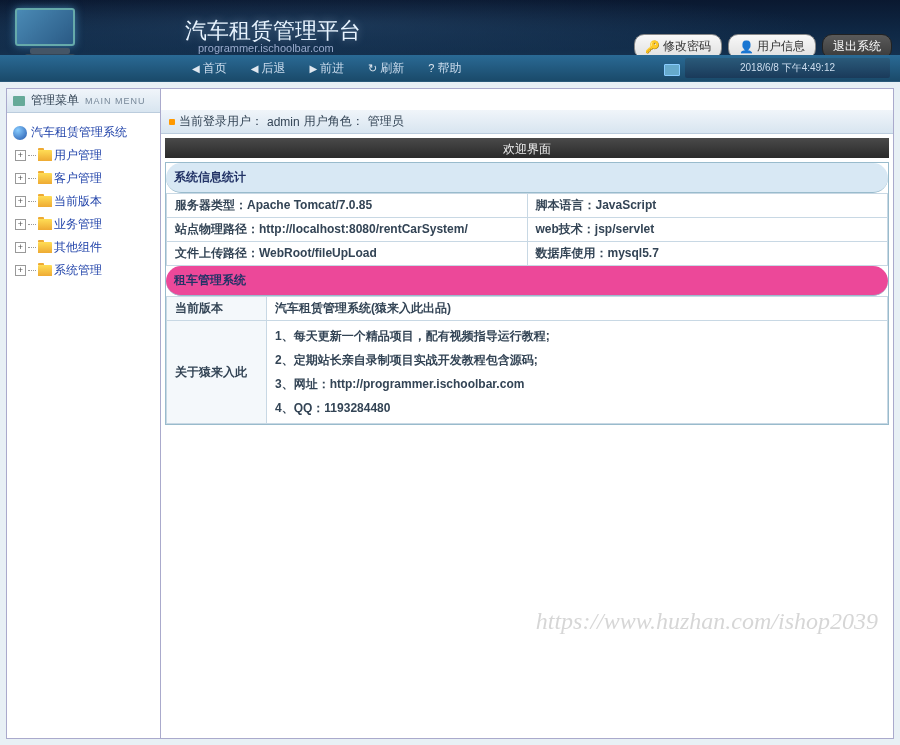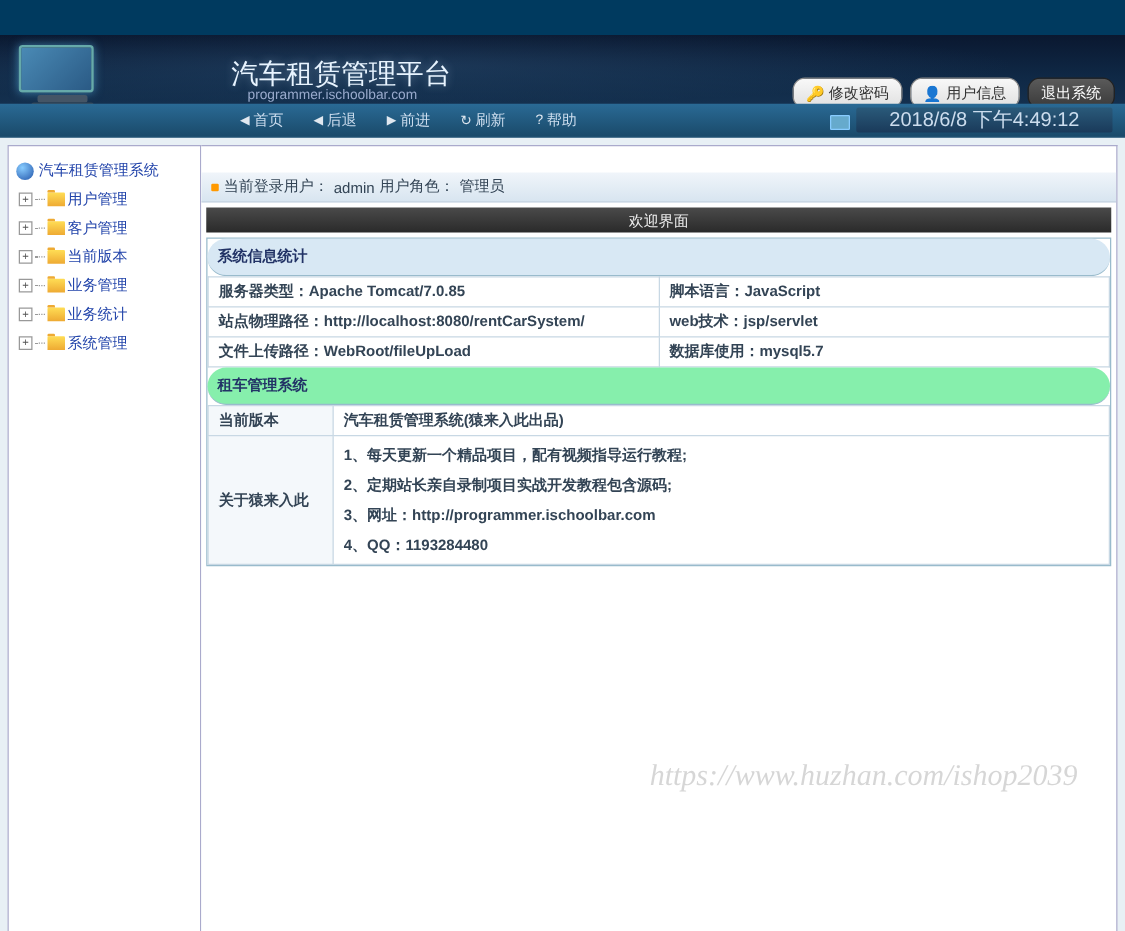--- a/index.html
+++ b/index.html
@@ -1,34 +1,34 @@
 <!DOCTYPE html>
 <html><head>
   <meta charset="utf-8">
   <style>
     * { margin: 0; padding: 0; box-sizing: border-box; }
     body { width: 900px; height: 745px; font-family: "SimSun", Arial, sans-serif; font-size: 12px; overflow: hidden; background: #003a5f; }
     
     
-    .header { height: 82px; background: linear-gradient(180deg, #0a1830 0%, #0f2845 40%, #1a3a5a 100%); position: relative; border-bottom: 1px solid #2a5a7a; margin-top: 28px; }
+    .header { height: 82px; background: linear-gradient(180deg, #0a1830 0%, #0f2845 40%, #1a3a5a 100%); position: relative; border-bottom: 1px solid #2a5a7a; }
     .header-map { position: absolute; left: 0; top: 0; right: 0; height: 60px; background: radial-gradient(ellipse at 35% 40%, rgba(60,100,140,0.3) 0%, transparent 60%); }
     .monitor { position: absolute; left: 15px; top: 8px; width: 70px; height: 55px; }
     .monitor-screen { width: 60px; height: 38px; background: linear-gradient(135deg, #4a8ab5 0%, #2a5a85 100%); border: 2px solid #6aa; border-radius: 3px; box-shadow: 0 0 8px rgba(100,200,255,0.5); }
     .monitor-base { width: 40px; height: 6px; background: #456; margin: 2px auto 0; border-radius: 2px; }
     .monitor-foot { width: 50px; height: 4px; background: #345; margin: 0 auto; border-radius: 2px; }
     .app-title { position: absolute; left: 185px; top: 16px; color: #e8f4ff; font-size: 22px; font-weight: normal; text-shadow: 0 0 8px rgba(200,230,255,0.4); }
     .app-subtitle { position: absolute; left: 198px; top: 42px; color: #9ac; font-size: 11px; }
     .header-right { position: absolute; right: 8px; top: 34px; display: flex; gap: 6px; align-items: center; }
     .hdr-btn { display: flex; align-items: center; gap: 3px; padding: 3px 10px; background: linear-gradient(180deg, #f8f8f8 0%, #e0e0e0 100%); border: 1px solid #888; border-radius: 10px; color: #333; cursor: pointer; font-size: 12px; }
     .hdr-btn.dark { background: linear-gradient(180deg, #5a5a5a 0%, #3a3a3a 100%); color: #fff; border-color: #222; }
     .nav-bar { height: 26px; background: linear-gradient(180deg, #2a6a95 0%, #1a4a6a 100%); display: flex; align-items: center; padding: 0 180px; gap: 0; position: absolute; bottom: 0; left: 0; right: 0; }
     .nav-item { display: flex; align-items: center; gap: 3px; color: #cde; padding: 4px 12px; cursor: pointer; font-size: 12px; }
     .nav-arrow { color: #e0e8f0; font-size: 10px; }
     .nav-icon { color: #e0e8f0; font-size: 11px; }
-    .datetime-bar { position: absolute; right: 10px; bottom: 3px; width: 205px; height: 20px; background: linear-gradient(180deg, #2a5a7a 0%, #1a3a5a 100%); color: #cde; display: flex; align-items: center; justify-content: center; font-size: 16px; border-radius: 2px; }
+    .datetime-bar { position: absolute; right: 10px; bottom: 3px; width: 205px; height: 20px; background: linear-gradient(180deg, #2a5a7a 0%, #1a3a5a 100%); color: #cde; display: flex; align-items: center; justify-content: center; font-size: 10px; border-radius: 2px; }
     .monitor-mini { position: absolute; right: 220px; bottom: 5px; width: 16px; height: 12px; background: #6ac; border: 1px solid #8cf; border-radius: 1px; }
     
     
     .content-wrap { padding: 6px; background: #e8f0f5; height: 663px; }
     .content { display: flex; height: 100%; gap: 0; }
     
     
     .sidebar { width: 155px; border: 1px solid #aac; background: #fff; }
     .sidebar-header { height: 24px; background: linear-gradient(180deg, #f0f5fa 0%, #d8e5f0 100%); border-bottom: 1px solid #bcd; display: flex; align-items: center; padding: 0 6px; gap: 6px; color: #345; }
     .sidebar-header-icon { width: 12px; height: 10px; background: #6a9; border-radius: 1px; }
@@ -43,28 +43,28 @@
     .globe-icon { width: 14px; height: 14px; background: radial-gradient(circle at 35% 30%, #8cf, #25a); border-radius: 50%; }
     
     
     .main { flex: 1; border: 1px solid #aac; border-left: none; background: #fff; display: flex; flex-direction: column; overflow: hidden; }
     .status-bar { height: 24px; background: linear-gradient(180deg, #f0f5fa 0%, #d8e5f0 100%); border-bottom: 1px solid #bcd; display: flex; align-items: center; padding: 0 8px; gap: 4px; color: #345; margin-top: 21px; }
     .status-dot { width: 6px; height: 6px; background: #f90; border-radius: 1px; }
     .welcome-bar { height: 20px; background: linear-gradient(180deg, #4a4a4a 0%, #2a2a2a 100%); color: #eee; display: flex; align-items: center; padding: 0 6px; font-size: 12px; gap: 3px; margin: 4px 4px 0 4px; flex-direction: column; }
     .welcome-icon { width: 10px; height: 10px; background: #aaa; border-radius: 1px; }
     .panel { margin: 4px; border: 1px solid #9bc; }
     .panel-title { background: #d8e8f4; color: #236; font-weight: bold; padding: 6px 8px; border-bottom: 1px solid #9bc; border-radius: 15px; }
-    .panel-title.sub { background: #86efac; }
+    .panel-title.sub { background: #ec4899; }
     table.info { width: 100%; border-collapse: collapse; }
     table.info td { border: 1px solid #c8d8e4; padding: 3px 8px; color: #345; background: #fff; font-weight: bold; }
     table.info td.lbl { width: 100px; background: #f4f8fb; }
     .about-list { line-height: 2; color: #345; }
     .version-cell { color: #236; font-weight: bold; }
     
-    .watermark { position: absolute; right: 38px; bottom: 110px; font-size: 24px; color: rgba(120,120,120,0.3); font-family: "Times New Roman", serif; font-style: italic; pointer-events: none; }
+    .watermark { position: absolute; right: 22px; bottom: 110px; font-size: 24px; color: rgba(120,120,120,0.3); font-family: "Times New Roman", serif; font-style: italic; pointer-events: none; }
   </style>
 </head>
 <body>
 
 <div class="header">
   <div class="header-map"></div>
   <div class="monitor">
     <div class="monitor-screen"></div>
     <div class="monitor-base"></div>
     <div class="monitor-foot"></div>
@@ -107,20 +107,25 @@
       </div>
   </div>
   <div class="monitor-mini"></div>
   <div class="datetime-bar">2018/6/8 下午4:49:12</div>
 </div>
 
 <div class="content-wrap">
   <div class="content">
 
     <div class="sidebar">
+      <div class="sidebar-header">
+        <div class="sidebar-header-icon"></div>
+        <span>管理菜单</span>
+        <span class="sidebar-sub">MAIN MENU</span>
+      </div>
       <div class="tree">
         <div class="tree-root">
           <div class="globe-icon"></div>
           <span>汽车租赁管理系统</span>
         </div>
         <div id="tree-nodes">
             <div class="tree-node">
               <div class="tree-toggle">+</div>
               <div class="tree-line"></div>
               <div class="folder-icon"></div>
@@ -141,21 +146,21 @@
             <div class="tree-node">
               <div class="tree-toggle">+</div>
               <div class="tree-line"></div>
               <div class="folder-icon"></div>
               <span>业务管理</span>
             </div>
             <div class="tree-node">
               <div class="tree-toggle">+</div>
               <div class="tree-line"></div>
               <div class="folder-icon"></div>
-              <span>业务统计</span>
+              <span>其他组件</span>
             </div>
             <div class="tree-node">
               <div class="tree-toggle">+</div>
               <div class="tree-line"></div>
               <div class="folder-icon"></div>
               <span>系统管理</span>
             </div>
           </div>
       </div>
     </div>

